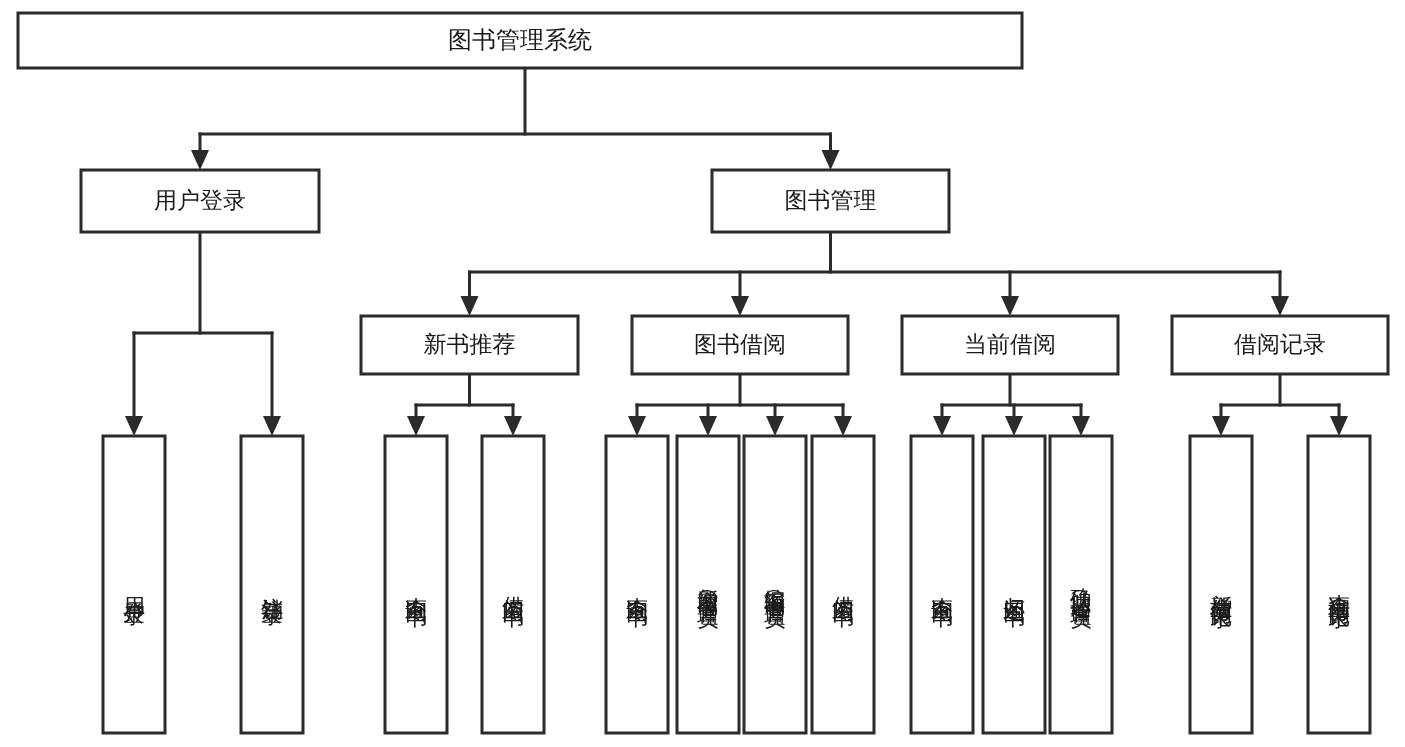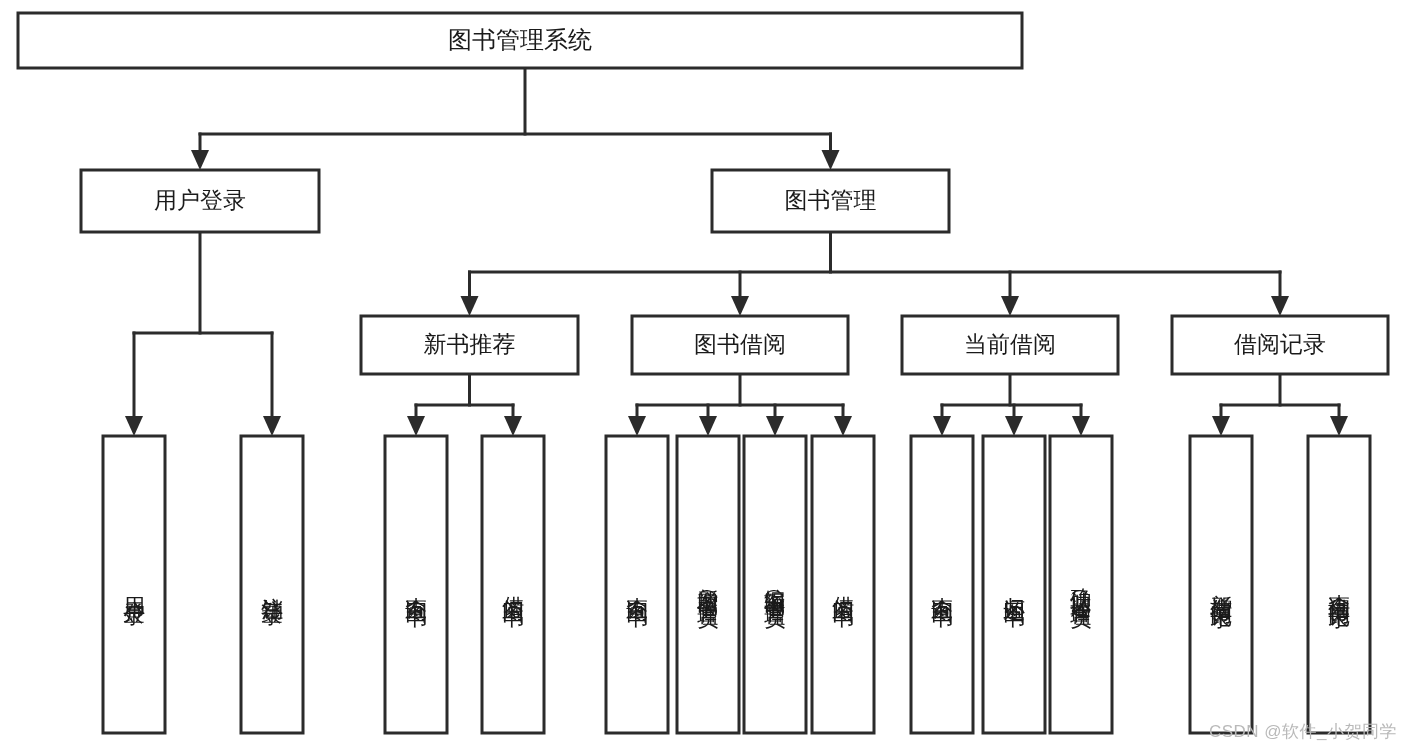--- a/index.html
+++ b/index.html
@@ -183,15 +183,14 @@
       <div class="leaf-label" style="left: 677px; top: 436px; width: 62px; height: 297px; font-size: 21px;">新增图书（管理员）</div>
       <div class="leaf-label" style="left: 744px; top: 436px; width: 62px; height: 297px; font-size: 21px;">编辑图书（管理员）</div>
       <div class="leaf-label" style="left: 812px; top: 436px; width: 62px; height: 297px;">借阅图书</div>
       <div class="leaf-label" style="left: 911px; top: 436px; width: 62px; height: 297px;">查询图书</div>
       <div class="leaf-label" style="left: 983px; top: 436px; width: 62px; height: 297px;">归还图书</div>
       <div class="leaf-label" style="left: 1050px; top: 436px; width: 62px; height: 297px; font-size: 21px;">确认归还（管理员）</div>
       <div class="leaf-label" style="left: 1190px; top: 436px; width: 62px; height: 297px;">新增借阅记录</div>
       <div class="leaf-label" style="left: 1308px; top: 436px; width: 62px; height: 297px;">查询借阅记录</div>
     </div>
 
-  <div id="watermark">CSDN @软件_小贺同学</div>
 
 </div>
 
 </body></html>

